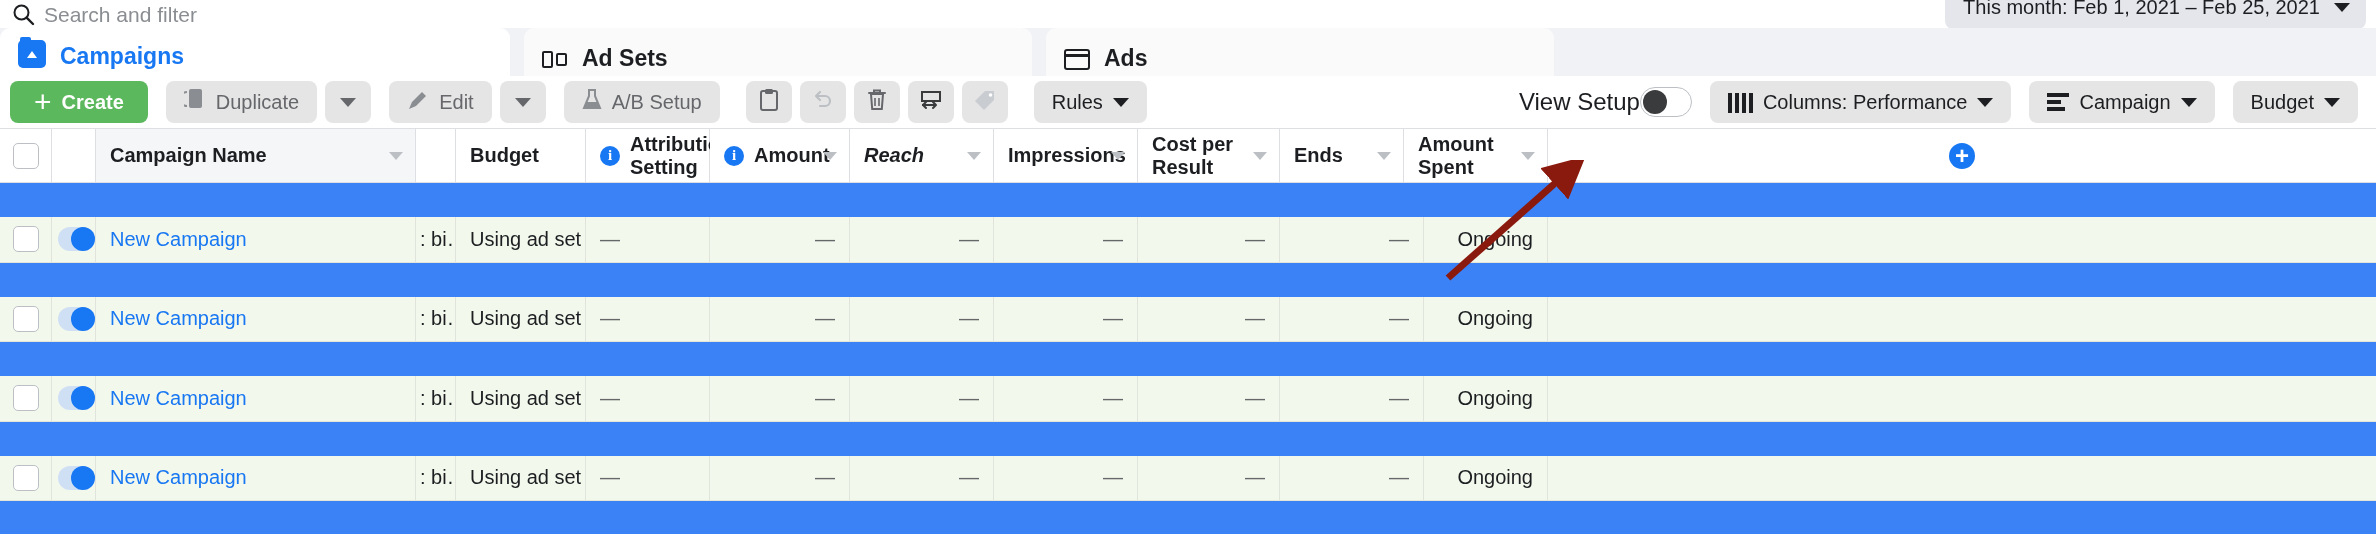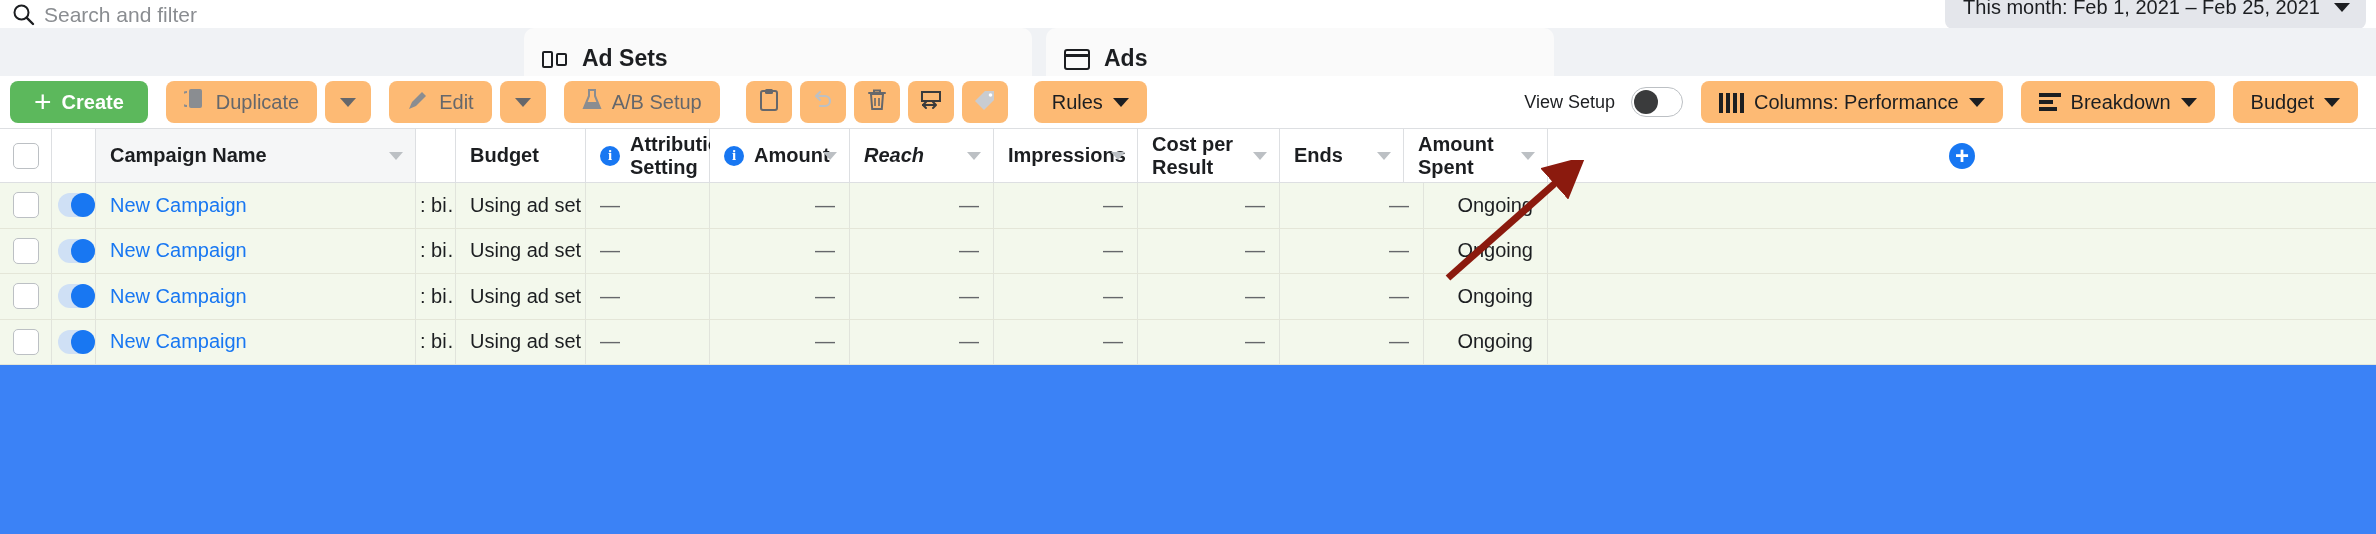--- a/index.html
+++ b/index.html
@@ -71,41 +71,41 @@
   .icon-adsets i.b { width: 11px; height: 13px; }
   .icon-ads { width: 26px; height: 21px; border: 2.5px solid #1c1e21; border-radius: 3px; position: relative; }
   .icon-ads::before { content:""; position:absolute; left:0; top:3px; width:100%; height:2.5px; background:#1c1e21; }
 
   
   .toolbar {
     position: absolute; left: 0; top: 76px; width: 2376px; height: 52px;
     background: #ffffff; display: flex; align-items: center; padding: 0 10px;
   }
   .btn {
-    height: 42px; border-radius: 8px; background: #fdba74; color: #65676b;
+    height: 42px; border-radius: 8px; background: #e5e5e5; color: #65676b;
     display: inline-flex; align-items: center; justify-content: center;
     gap: 10px; padding: 0 18px; font-size: 20px; white-space: nowrap;
   }
   .btn.primary { background: #5cb85c; color: #ffffff; font-weight: bold; padding: 0 24px; }
   .btn.icononly { padding: 0; width: 46px; }
   .btn.caretonly { padding: 0; width: 46px; }
   .btn.active { color: #1c1e21; }
   .gap-s { width: 8px; flex: none; }
   .gap-m { width: 18px; flex: none; }
   .gap-l { width: 26px; flex: none; }
   .caret-sm {
     width: 0; height: 0; border-left: 8px solid transparent;
     border-right: 8px solid transparent; border-top: 9px solid #65676b;
   }
   .caret-dk { border-top-color: #1c1e21; }
   .plus-glyph { font-size: 30px; line-height: 1; font-weight: normal; }
 
   .view-setup {
-    display: inline-flex; align-items: center; gap: 16px;
-    font-size: 18px; color: #1c1e21; white-space: nowrap;
+    display: inline-flex; align-items: center; gap: 0;
+    font-size: 24px; color: #1c1e21; white-space: nowrap;
   }
   .toggle-off {
     width: 52px; height: 30px; border-radius: 16px; background: #ffffff;
     border: 1.5px solid #bcc0c4; position: relative;
   }
   .toggle-off .knob {
     position: absolute; left: 2px; top: 2px; width: 24px; height: 24px;
     border-radius: 50%; background: #3a3b3c;
   }
 
@@ -147,20 +147,21 @@
   }
   .info-dot {
     width: 20px; height: 20px; border-radius: 50%; background: #1877f2;
     color: #ffffff; font-size: 15px; font-weight: bold;
     display: inline-flex; align-items: center; justify-content: center;
     flex: none; margin-right: 10px; font-family: "Liberation Serif", serif;
   }
   .row {
     display: flex; height: 45.5px; background: #f3f8ec;
     border-bottom: 1px solid #e4e6d8;
+    margin-top: 34px;
   }
   .td {
     display: flex; align-items: center; padding: 0 14px;
     font-size: 20px; color: #1c1e21; border-right: 1px solid #e1e4dc;
     overflow: hidden; white-space: nowrap;
   }
   .td.link { color: #1877f2; }
   .td.dash { color: #65676b; }
   .chk {
     width: 26px; height: 26px; border: 1.5px solid #bcc0c4;
@@ -201,20 +202,26 @@
     </span>
     <span class="search-placeholder">Search and filter</span>
 
     <div class="daterange">
       <span>This month: Feb 1, 2021 – Feb 25, 2021</span>
       <span class="caret-solid"></span>
     </div>
   </div>
 
   <div class="tabstrip">
+    <div class="tab tab-campaigns">
+      <span class="icon-campaign">
+          <span class="chev"></span>
+        </span>
+      <span class="tab-label">Campaigns</span>
+    </div>
     <div class="tab tab-adsets">
       <span class="icon-adsets">
           <i class="a"></i>
           <i class="b"></i>
         </span>
       <span class="tab-label">Ad Sets</span>
     </div>
     <div class="tab tab-ads">
       <span class="icon-ads"></span>
       <span class="tab-label">Ads</span>
@@ -352,21 +359,21 @@
     </div>
 
     <span class="gap-m"></span>
 
     <div class="btn active">
       <span class="icon-breakdown">
           <i></i>
           <i></i>
           <i></i>
         </span>
-      <span>Breakdown</span>
+      <span>Campaign</span>
       <span class="caret-sm caret-dk"></span>
     </div>
 
     <span class="gap-m"></span>
 
     <div class="btn active">
       <span>Budget</span>
       <span class="caret-sm caret-dk"></span>
     </div>
 

